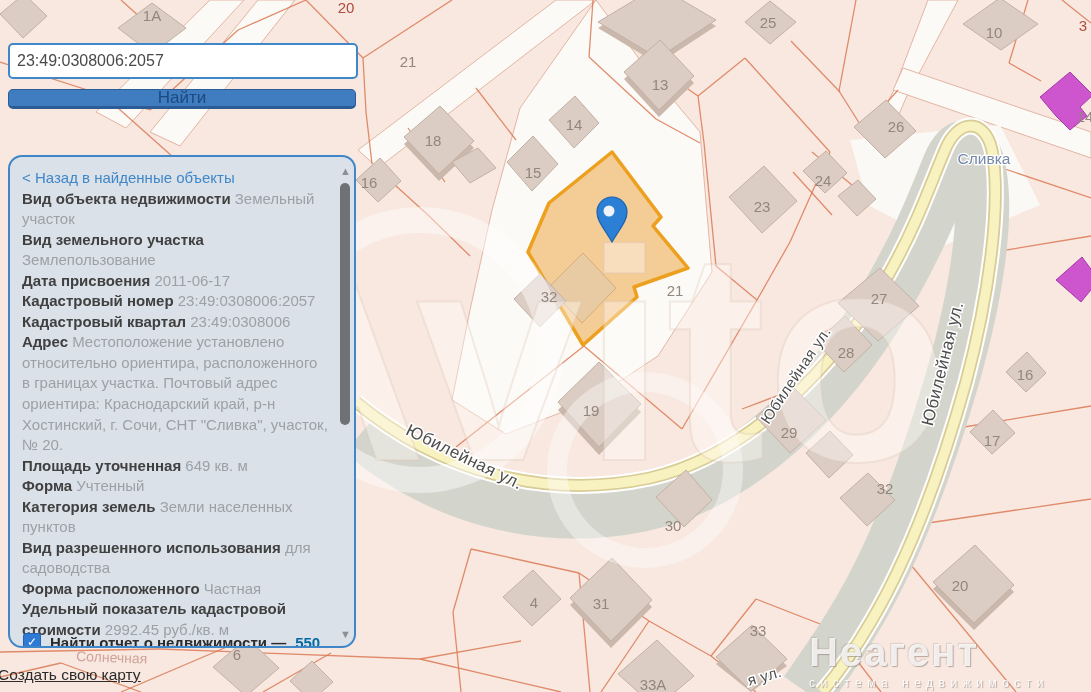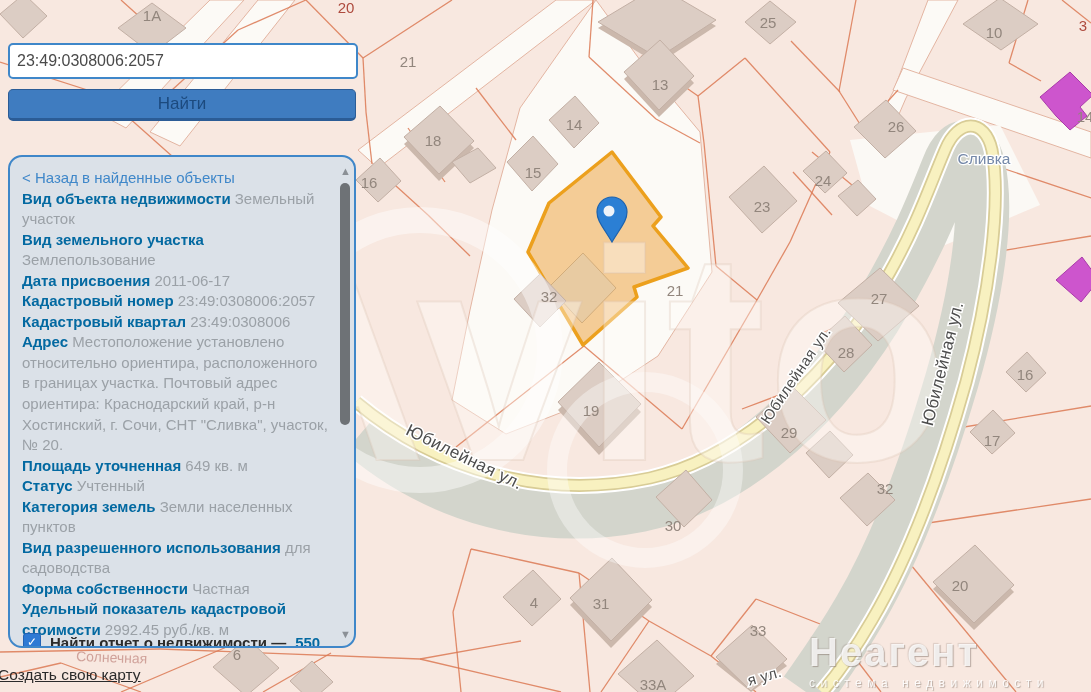--- a/index.html
+++ b/index.html
@@ -18,29 +18,29 @@
   .plred{fill:#ae4b3e;}
   .street{font-size:17px;fill:#4d4d4d;stroke:#ffffff;stroke-width:3px;paint-order:stroke;text-anchor:middle;letter-spacing:.5px;}
   .street.small{font-size:15px;}
   .hamlet{font-size:15.5px;fill:#7488a8;stroke:#fff;stroke-width:2.5px;paint-order:stroke;text-anchor:middle;}
   .faded{font-size:14px;fill:#d0a29a;stroke:none;text-anchor:start;}
   .wmtext{font-size:300px;font-weight:bold;fill:rgba(255,253,250,.38);stroke:rgba(219,194,178,.30);stroke-width:2;text-anchor:middle;}
 
   
   .search-input{position:absolute;left:8px;top:43px;width:332px;height:32px;border:2px solid #3f87c9;border-radius:5px;
     font-family:"Liberation Sans",sans-serif;font-size:16px;color:#4a4a4a;padding:0 7px;background:#fff;outline:none;}
-  .find-btn{position:absolute;left:8px;top:89px;width:348px;height:32px;background:#3f7cc0;border:1px solid #2b5c96;
+  .find-btn{position:absolute;left:8px;top:89px;width:348px;height:20px;background:#3f7cc0;border:1px solid #2b5c96;
     border-bottom:3px solid #2b5c96;border-radius:5px;color:#1c4a7e;font-size:17px;display:flex;align-items:center;justify-content:center;
     cursor:pointer;box-sizing:border-box;}
   .info-panel{position:absolute;left:8px;top:155px;width:348px;height:493px;background:#dbe1e8;border:2px solid #3f87c9;
     border-radius:14px;box-sizing:border-box;overflow:hidden;}
   .panel-content{position:absolute;left:0;top:0;right:0;padding:11px 26px 0 12px;font-size:15px;line-height:1.37;}
   .back-link{color:#3f87c9;text-decoration:none;cursor:pointer;display:inline-block;}
   .field{margin:0;color:#2e2e2e;}
-  .field b{font-weight:bold;color:#0369a1;}
+  .field b{font-weight:bold;color:#404040;}
   .field .val{color:#9ba1a7;}
   .report-row{position:absolute;left:13px;top:476px;display:flex;align-items:center;gap:9px;white-space:nowrap;}
   .checkbox{width:16px;height:16px;background:#2e7ad4;border:1px solid #2363b5;border-radius:3px;color:#fff;font-size:12px;
     display:flex;align-items:center;justify-content:center;cursor:pointer;}
   .report-label{font-weight:bold;color:#2b2b2b;font-size:15px;}
   .report-price{font-weight:bold;color:#0369a1;font-size:15px;}
   .scroll-thumb{position:absolute;right:4px;top:26px;width:10px;height:242px;background:#6e7276;border-radius:5px;cursor:pointer;}
   .scroll-up{position:absolute;right:3px;top:8px;color:#8b9096;font-size:11px;cursor:pointer;}
   .scroll-down{position:absolute;right:3px;top:471px;color:#8b9096;font-size:11px;cursor:pointer;}
 
@@ -253,24 +253,24 @@
 <div class="info-panel">
   <div class="panel-content">
     <a class="back-link">&lt; Назад в найденные объекты</a>
     <p class="field"><b>Вид объекта недвижимости</b> <span class="val">Земельный участок</span></p>
     <p class="field"><b>Вид земельного участка</b> <span class="val">Землепользование</span></p>
     <p class="field"><b>Дата присвоения</b> <span class="val">2011-06-17</span></p>
     <p class="field"><b>Кадастровый номер</b> <span class="val">23:49:0308006:2057</span></p>
     <p class="field"><b>Кадастровый квартал</b> <span class="val">23:49:0308006</span></p>
     <p class="field"><b>Адрес</b> <span class="val">Местоположение установлено относительно ориентира, расположенного в границах участка. Почтовый адрес ориентира: Краснодарский край, р-н Хостинский, г. Сочи, СНТ "Сливка", участок, № 20.</span></p>
     <p class="field"><b>Площадь уточненная</b> <span class="val">649 кв. м</span></p>
-    <p class="field"><b>Статус</b> <span class="val">Учтенный</span></p>
+    <p class="field"><b>Форма</b> <span class="val">Учтенный</span></p>
     <p class="field"><b>Категория земель</b> <span class="val">Земли населенных пунктов</span></p>
     <p class="field"><b>Вид разрешенного использования</b> <span class="val">для садоводства</span></p>
-    <p class="field"><b>Форма собственности</b> <span class="val">Частная</span></p>
+    <p class="field"><b>Форма расположенного</b> <span class="val">Частная</span></p>
     <p class="field"><b>Удельный показатель кадастровой стоимости</b> <span class="val">2992.45 руб./кв. м</span></p>
     
   </div>
 
   <div class="report-row">
     <div class="checkbox">✓</div>
     <span class="report-label">Найти отчет о недвижимости —</span>
     <span class="report-price">550</span>
   </div>
 

